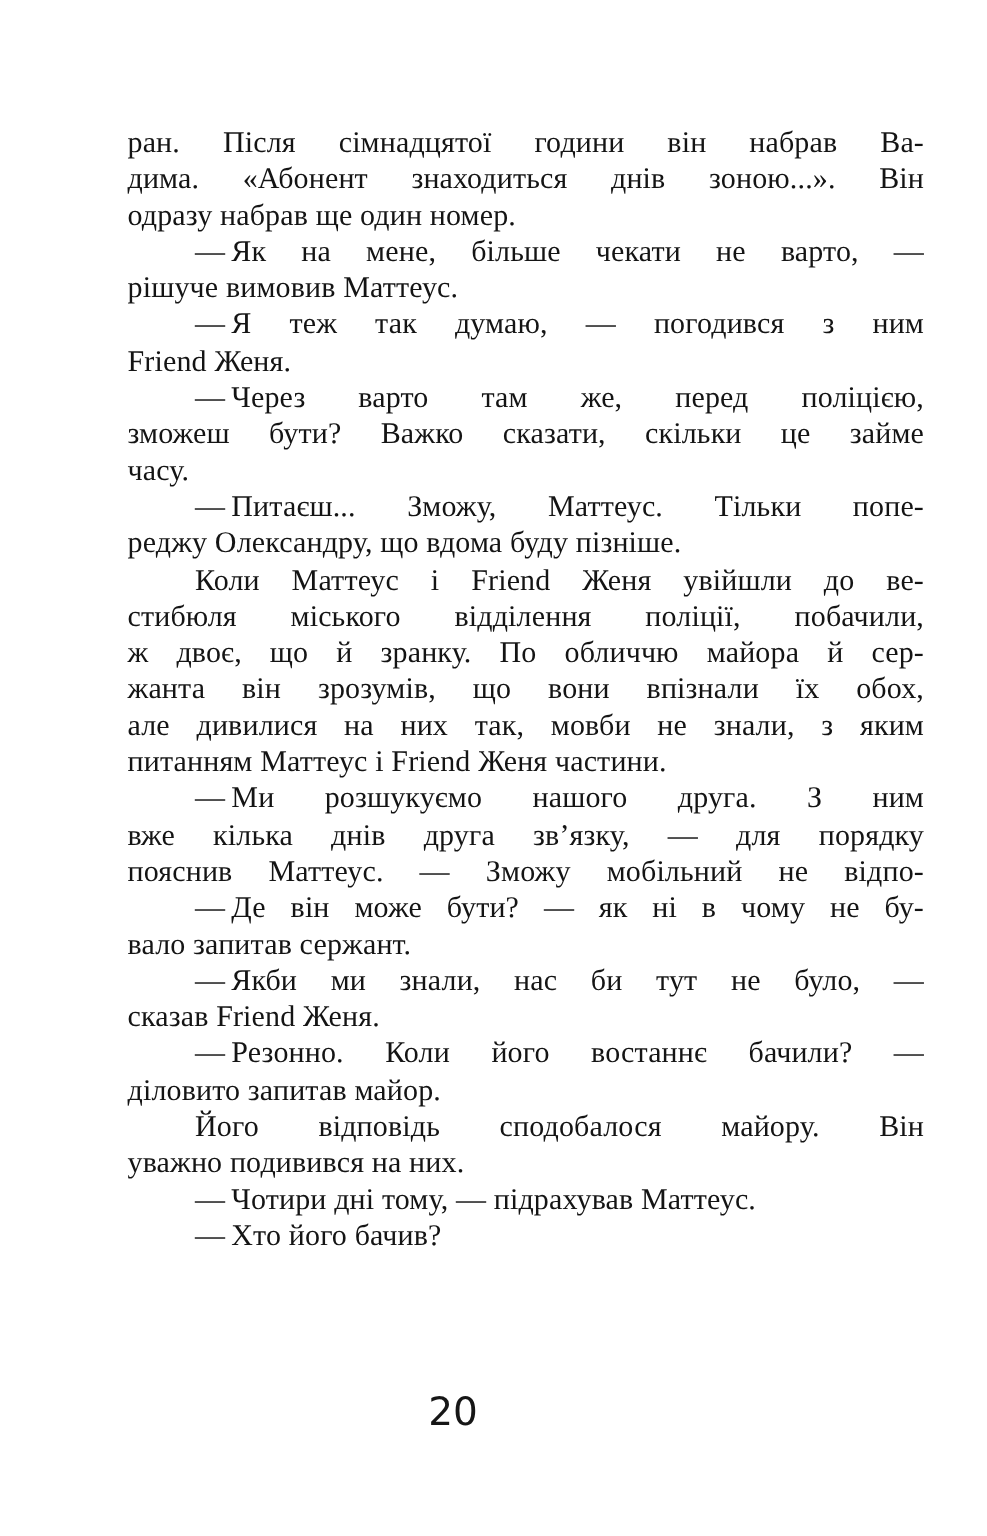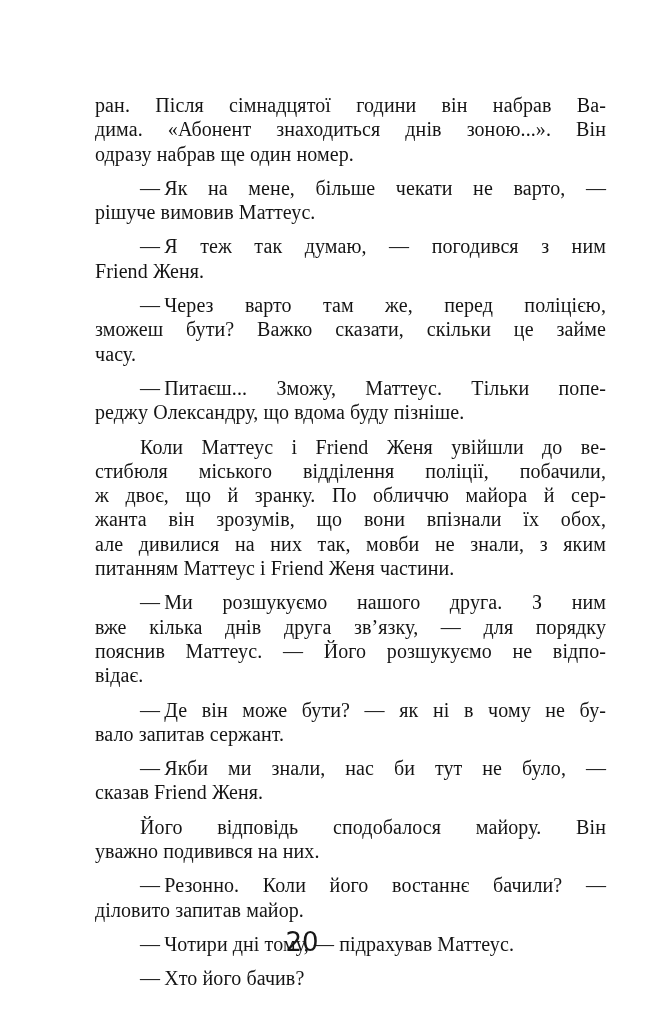--- a/index.html
+++ b/index.html
@@ -16,21 +16,21 @@
     font-family: "Liberation Serif", serif;
     color: #141414;
   }
   .text-block {
     position: absolute;
     left: 85px;
     top: 83px;
     width: 531px;
   }
   .para {
-    margin: 10px;
+    margin: 0;
     padding: 0;
   }
   .line {
     font-size: 20px;
     line-height: 24.3px;
     text-align: justify;
     text-align-last: justify;
     white-space: normal;
     letter-spacing: 0.1px;
   }
@@ -83,38 +83,37 @@
         <div class="line indented">Коли Маттеус і Friend Женя увійшли до ве-</div>
         <div class="line">стибюля міського відділення поліції, побачили,</div>
         <div class="line">ж двоє, що й зранку. По обличчю майора й сер-</div>
         <div class="line">жанта він зрозумів, що вони впізнали їх обох,</div>
         <div class="line">але дивилися на них так, мовби не знали, з яким</div>
         <div class="line para-end">питанням Маттеус і Friend Женя частини.</div>
       </div>
       <div class="para">
         <div class="line indented">— Ми розшукуємо нашого друга. З ним</div>
         <div class="line">вже кілька днів друга зв’язку, — для порядку</div>
-        <div class="line">пояснив Маттеус. — Його розшукуємо не відпо-</div>
-        <div class="line para-end">відає.</div>
+        <div class="line">пояснив Маттеус. — Зможу мобільний не відпо-</div>
       </div>
       <div class="para">
         <div class="line indented">— Де він може бути? — як ні в чому не бу-</div>
         <div class="line para-end">вало запитав сержант.</div>
       </div>
       <div class="para">
         <div class="line indented">— Якби ми знали, нас би тут не було, —</div>
         <div class="line para-end">сказав Friend Женя.</div>
       </div>
       <div class="para">
+        <div class="line indented">— Резонно. Коли його востаннє бачили? —</div>
+        <div class="line para-end">діловито запитав майор.</div>
+      </div>
+      <div class="para">
         <div class="line indented">Його відповідь сподобалося майору. Він</div>
         <div class="line para-end">уважно подивився на них.</div>
-      </div>
-      <div class="para">
-        <div class="line indented">— Резонно. Коли його востаннє бачили? —</div>
-        <div class="line para-end">діловито запитав майор.</div>
       </div>
       <div class="para">
         <div class="line indented para-end">— Чотири дні тому, — підрахував Маттеус.</div>
       </div>
       <div class="para">
         <div class="line indented para-end">— Хто його бачив?</div>
       </div>
     </div>
   <div class="page-number">20</div>
 </div>

